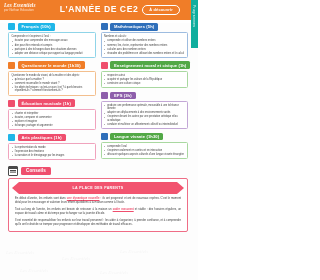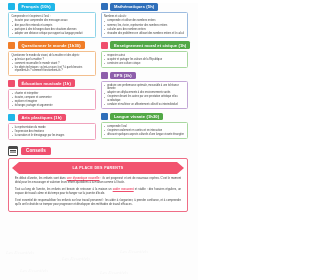--- a/index.html
+++ b/index.html
@@ -140,20 +140,31 @@
   .wm i{
     position:absolute;font-style:italic;font-size:5px;color:#b9b9b9;
     font-family:"Liberation Serif",serif;
   }
 </style>
 </head>
 <body>
 
 <div class="page">
 
+  <div class="header">
+    <div class="brand">
+      <div class="brand-main">Les Essentiels</div>
+      <div class="brand-sub">par Nathan Education</div>
+    </div>
+    <div class="doc-title">L'ANNÉE DE CE2</div>
+    <div class="hd-badge">À découvrir</div>
+    <div class="side-tab">
+      <span>Programmes</span>
+    </div>
+  </div>
   <div class="hdr-strip"></div>
 
   <div class="board">
     <div class="cols">
       <div class="col">
           <div class="card">
             <div class="badge-row">
               <span class="sub-icon" style="background: rgb(31, 182, 232);"></span>
               <span class="badge" style="background: rgb(31, 182, 232);">Français (10h)</span>
             </div>

